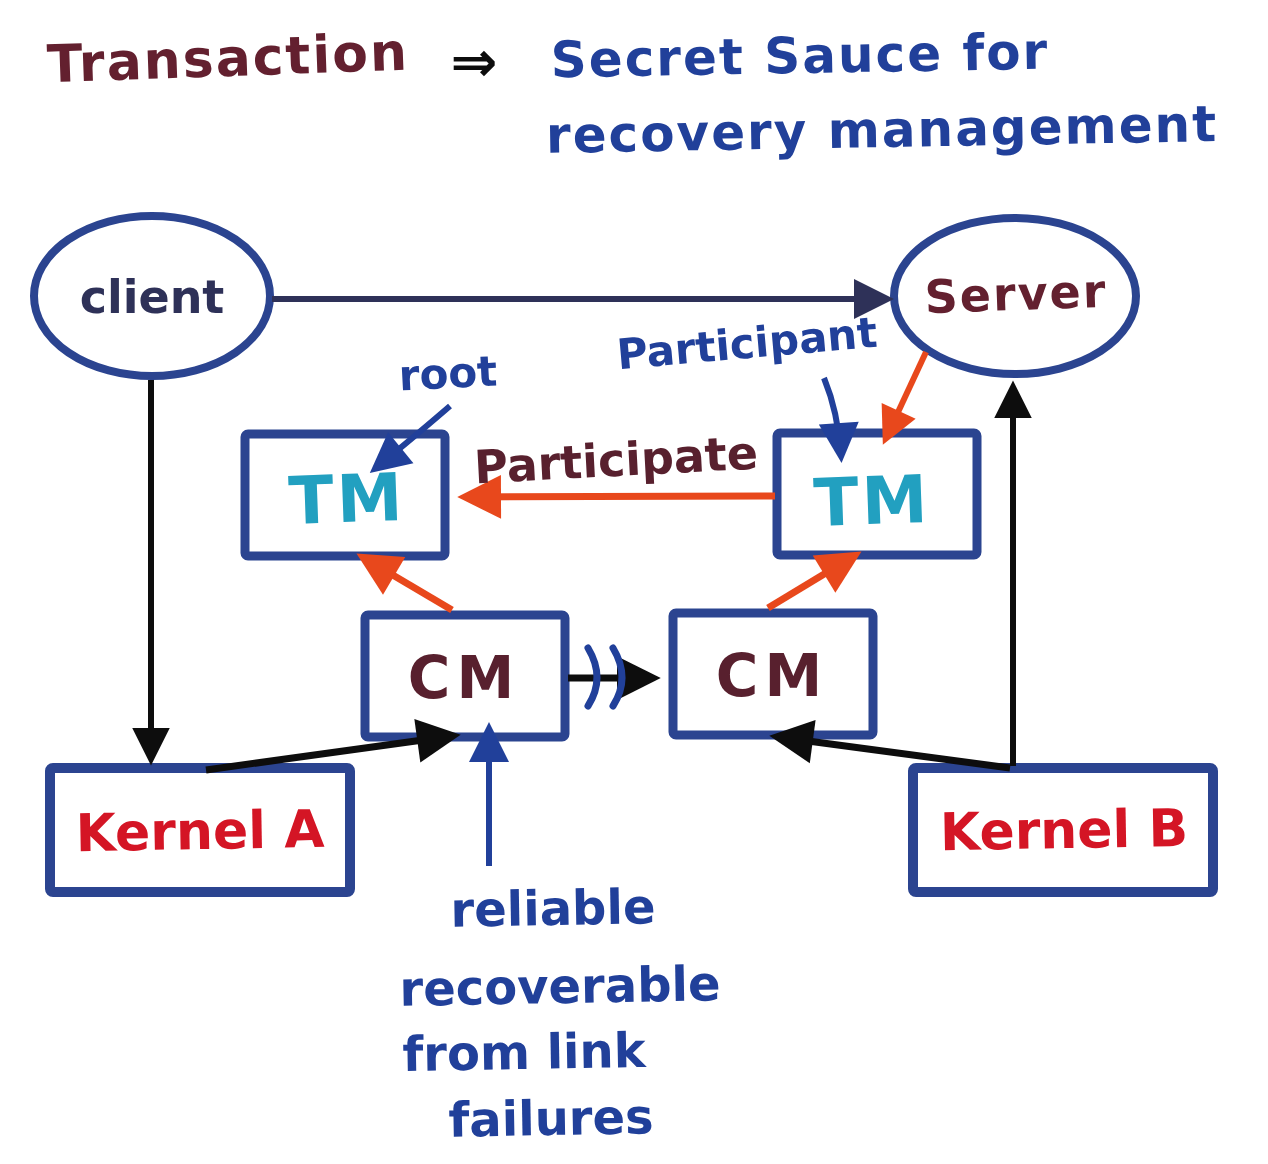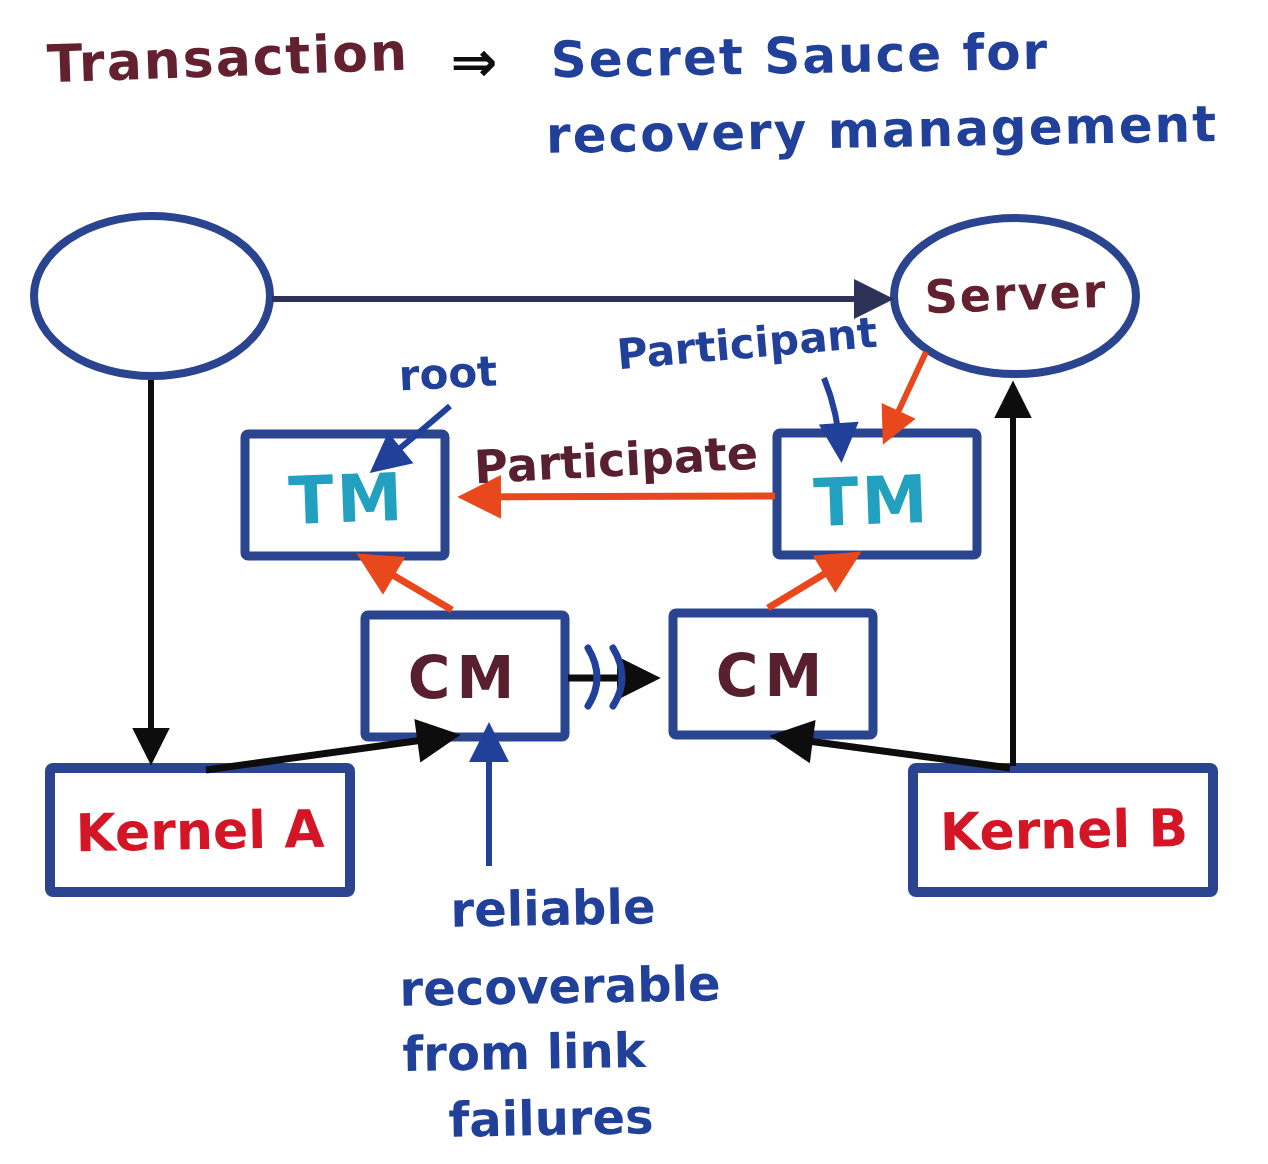--- a/index.html
+++ b/index.html
@@ -98,20 +98,21 @@
     <path d="M450,406 Q420,432 376,468" stroke="#21409a" stroke-width="6" fill="none" marker-end="url(#ah-blue)"></path>
     <path d="M824,378 Q838,412 841,455" stroke="#21409a" stroke-width="6" fill="none" marker-end="url(#ah-blue)"></path>
     <path d="M489,866 L489,730" stroke="#21409a" stroke-width="6" fill="none" marker-end="url(#ah-blue)"></path>
   </svg>
 
   <div class="lbl title-term ink-maroon">Transaction</div>
   <div class="lbl title-conn ink-black">⇒</div>
   <div class="lbl title-l1 ink-blue">Secret Sauce for</div>
   <div class="lbl title-l2 ink-blue">recovery management</div>
 
+  <div class="lbl client-lbl ink-navy">client</div>
   <div class="lbl server-lbl ink-maroon">Server</div>
   <div class="lbl tm-left-lbl ink-cyan">TM</div>
   <div class="lbl tm-right-lbl ink-cyan">TM</div>
   <div class="lbl cm-left-lbl ink-maroon-dk">CM</div>
   <div class="lbl cm-right-lbl ink-maroon-dk">CM</div>
   <div class="lbl kernel-a-lbl ink-red">Kernel A</div>
   <div class="lbl kernel-b-lbl ink-red">Kernel B</div>
 
   <div class="lbl root-lbl ink-blue">root</div>
   <div class="lbl participant-lbl ink-blue">Participant</div>

